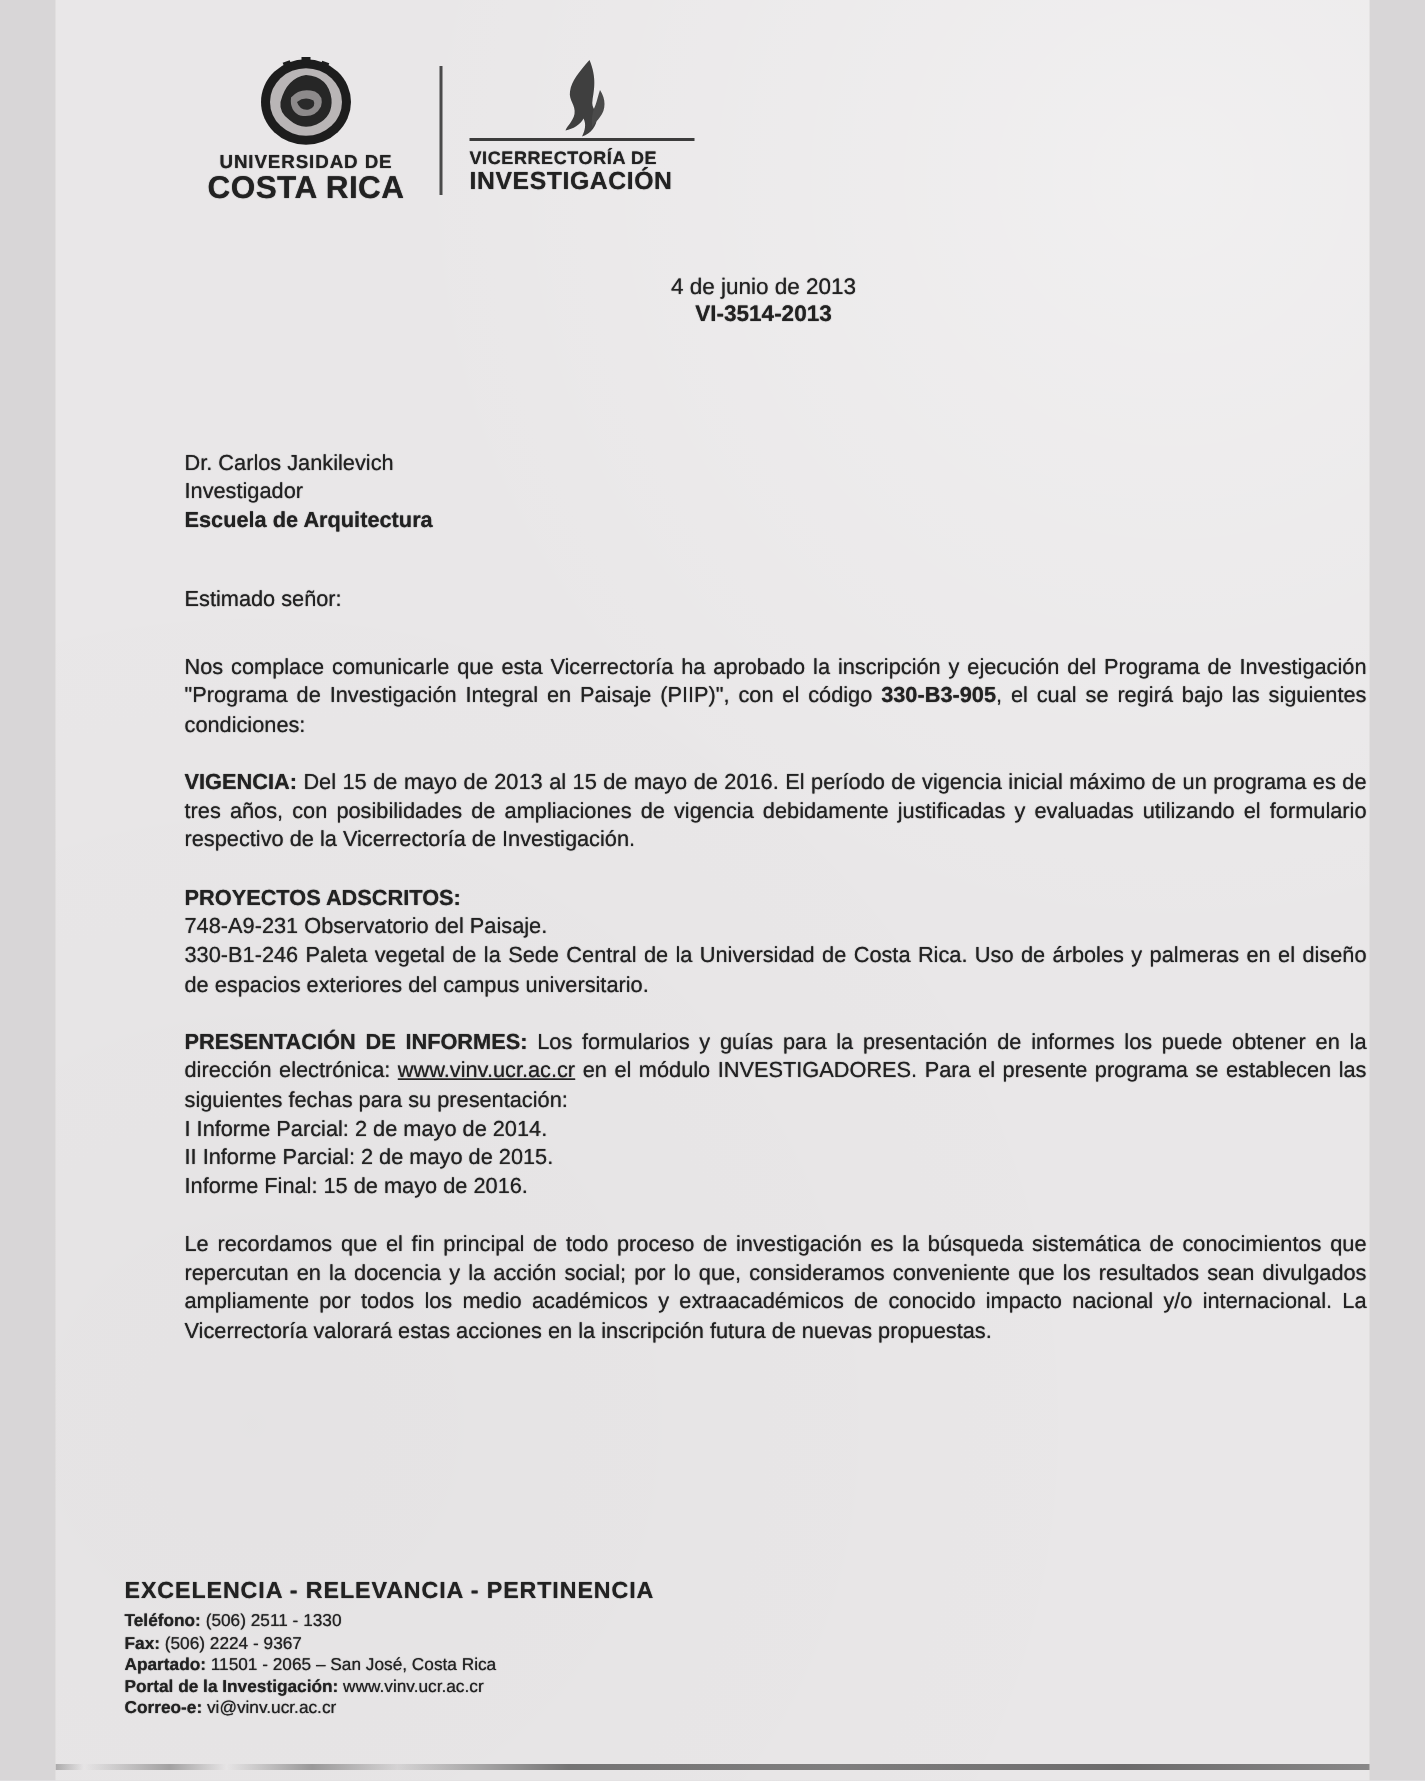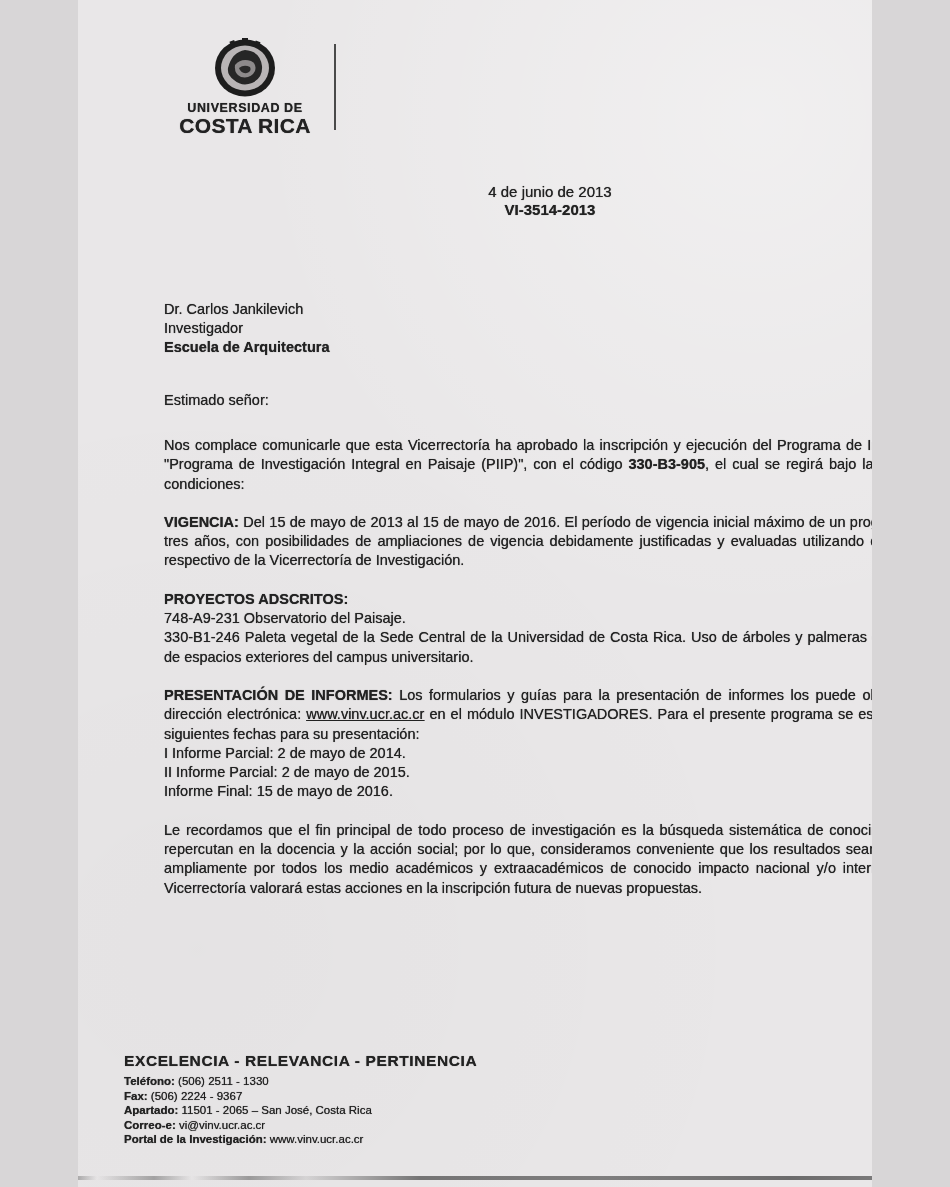--- a/index.html
+++ b/index.html
@@ -1,19 +1,19 @@
 <!DOCTYPE html>
 <html><head>
 <meta charset="utf-8">
 <style>
   html,body{margin:0;padding:0;}
   body{background:#d8d6d7;font-family:"Liberation Sans", sans-serif;}
   .page{
     position:relative;
-    width:794px;height:1187px;
+    width:876px;height:1187px;
     margin:0 auto;
     background:#e9e7e8;
     background-image:
       radial-gradient(circle at 85% 10%, rgba(255,255,255,0.35), transparent 40%),
       radial-gradient(circle at 15% 80%, rgba(0,0,0,0.02), transparent 50%);
     color:#222;
     overflow:hidden;
   }
   .scan-text{ text-shadow:0 0 0.7px rgba(30,30,30,0.85); }
 
@@ -79,20 +79,31 @@
         <rect x="34" y="0" width="6" height="5" fill="#1d1d1d"></rect>
         <rect x="22" y="3" width="5" height="4" fill="#1d1d1d" transform="rotate(-20 24 5)"></rect>
         <rect x="47" y="3" width="5" height="4" fill="#1d1d1d" transform="rotate(20 49 5)"></rect>
       </svg>
       <div class="ucr-word1">UNIVERSIDAD DE</div>
       <div class="ucr-word2">COSTA RICA</div>
     </div>
 
     <div class="logo-divider"></div>
 
+    <div class="vi-block">
+      <div class="flame-wrap">
+        <svg width="42" height="52" viewBox="0 0 42 52">
+          <path d="M26 0 C19 8 14 14 13 21 C12 27 17 30 16 36 C15 41 11 44 10 47 C15 46 20 43 22 39 C24 43 23 47 21 51 C27 49 31 44 31 38 C31 34 27 32 28 27 C29 20 31 12 26 0 Z" fill="#3f3f3f"></path>
+          <path d="M33 20 C37 26 37 33 33 38 C31 41 29 42 28 45 C27 40 28 34 30 30 C31 27 32 23 33 20 Z" fill="#4a4a4a"></path>
+        </svg>
+      </div>
+      <div class="vi-rule"></div>
+      <div class="vi-word1">VICERRECTORÍA DE</div>
+      <div class="vi-word2">INVESTIGACIÓN</div>
+    </div>
   </div>
 
   <div class="date-block">
     <div>4 de junio de 2013</div>
     <div class="ref">VI-3514-2013</div>
   </div>
 
   <div class="recipient">
     <div>Dr. Carlos Jankilevich</div>
     <div>Investigador</div>
@@ -120,19 +131,19 @@
     <p class="tight">Le recordamos que el fin principal de todo proceso de investigación es la búsqueda sistemática de conocimientos que repercutan en la docencia y la acción social; por lo que, consideramos conveniente que los resultados sean divulgados ampliamente por todos los medio académicos y extraacadémicos de conocido impacto nacional y/o internacional. La Vicerrectoría valorará estas acciones en la inscripción futura de nuevas propuestas.</p>
   </div>
 
   <div class="footer">
     <div class="footer-bar"></div>
     <div>
       <div class="footer-motto">EXCELENCIA  -  RELEVANCIA  -  PERTINENCIA</div>
       <div class="footer-line"><span class="flabel">Teléfono:</span><span> (506) 2511 - 1330</span></div>
       <div class="footer-line"><span class="flabel">Fax:</span><span> (506) 2224 - 9367</span></div>
       <div class="footer-line"><span class="flabel">Apartado:</span><span> 11501 - 2065 – San José, Costa Rica</span></div>
+      <div class="footer-line"><span class="flabel">Portal de la Investigación:</span><span> www.vinv.ucr.ac.cr</span></div>
       <div class="footer-line"><span class="flabel">Correo-e:</span><span> vi@vinv.ucr.ac.cr</span></div>
-      <div class="footer-line"><span class="flabel">Portal de la Investigación:</span><span> www.vinv.ucr.ac.cr</span></div>
     </div>
   </div>
 
   <div class="scan-artifact"></div>
 </div>
 
 </body></html>

